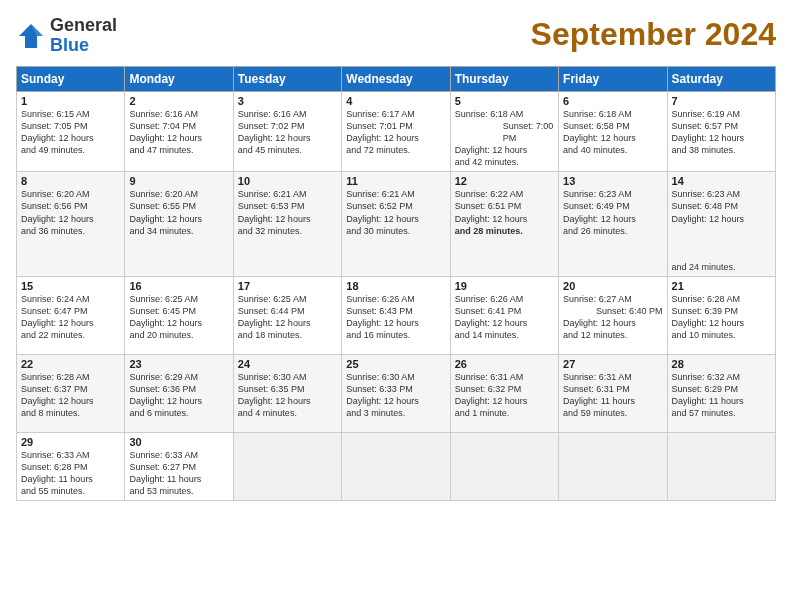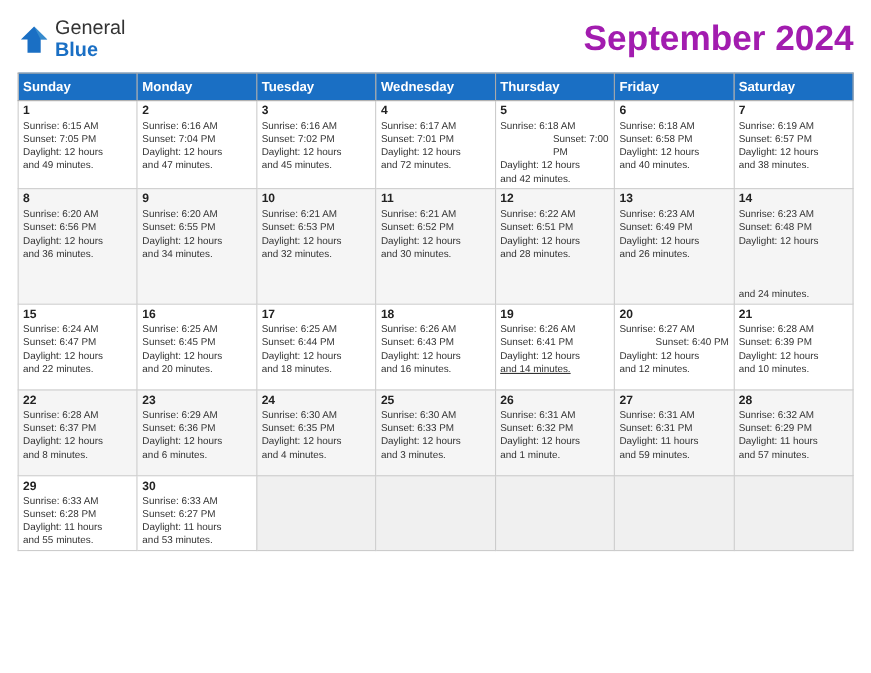--- a/index.html
+++ b/index.html
@@ -26,40 +26,40 @@
       display: flex;
       align-items: center;
     }
     .logo-text {
       display: flex;
       flex-direction: column;
       line-height: 1.1;
     }
     .logo-general {
       font-size: 18px;
-      font-weight: normal;
+      font-weight: bold;
       color: #333;
     }
     .logo-blue {
       font-size: 18px;
       font-weight: bold;
       color: #1a6fc4;
     }
     .logo-icon {
       width: 30px;
       height: 30px;
       margin-right: 4px;
     }
     .title-block {
       text-align: right;
     }
     .month-title {
       font-size: 32px;
       font-weight: bold;
-      color: #a21caf;
+      color: #a16207;
     }
     .subtitle {
       font-size: 14px;
       color: #555;
     }
     table {
       width: 100%;
       border-collapse: collapse;
       table-layout: fixed;
     }
@@ -209,21 +209,21 @@
             <span style="display: block; line-height: 1.35;">Sunrise: 6:21 AM</span>
             <span style="display: block; line-height: 1.35;">Sunset: 6:52 PM</span>
             <span style="display: block; line-height: 1.35;">Daylight: 12 hours</span>
             <span style="display: block; line-height: 1.35;">and 30 minutes.</span>
           </td>
           <td>
             <span class="day-num">12</span>
             <span style="display: block; line-height: 1.35;">Sunrise: 6:22 AM</span>
             <span style="display: block; line-height: 1.35;">Sunset: 6:51 PM</span>
             <span style="display: block; line-height: 1.35;">Daylight: 12 hours</span>
-            <span style="display: block; line-height: 1.35;">and 28 minutes.</span>
+            <span style="display: block; line-height: 1.35; font-weight: bold;">and 28 minutes.</span>
           </td>
           <td>
             <span class="day-num">13</span>
             <span style="display: block; line-height: 1.35;">Sunrise: 6:23 AM</span>
             <span style="display: block; line-height: 1.35;">Sunset: 6:49 PM</span>
             <span style="display: block; line-height: 1.35;">Daylight: 12 hours</span>
             <span style="display: block; line-height: 1.35;">and 26 minutes.</span>
           </td>
           <td>
             <span class="day-num">14</span>
@@ -260,21 +260,21 @@
             <span style="display: block; line-height: 1.35;">Sunrise: 6:26 AM</span>
             <span style="display: block; line-height: 1.35;">Sunset: 6:43 PM</span>
             <span style="display: block; line-height: 1.35;">Daylight: 12 hours</span>
             <span style="display: block; line-height: 1.35;">and 16 minutes.</span>
           </td>
           <td>
             <span class="day-num">19</span>
             <span style="display: block; line-height: 1.35;">Sunrise: 6:26 AM</span>
             <span style="display: block; line-height: 1.35;">Sunset: 6:41 PM</span>
             <span style="display: block; line-height: 1.35;">Daylight: 12 hours</span>
-            <span style="display: block; line-height: 1.35; text-decoration: underline;">and 14 minutes.</span>
+            <span style="display: block; line-height: 1.35;">and 14 minutes.</span>
           </td>
           <td>
             <span class="day-num">20</span>
             <span style="display: block; line-height: 1.35;">Sunrise: 6:27 AM</span>
             <span style="display: block; line-height: 1.35; text-align: right;">Sunset: 6:40 PM</span>
             <span style="display: block; line-height: 1.35;">Daylight: 12 hours</span>
             <span style="display: block; line-height: 1.35;">and 12 minutes.</span>
           </td>
           <td>
             <span class="day-num">21</span>

